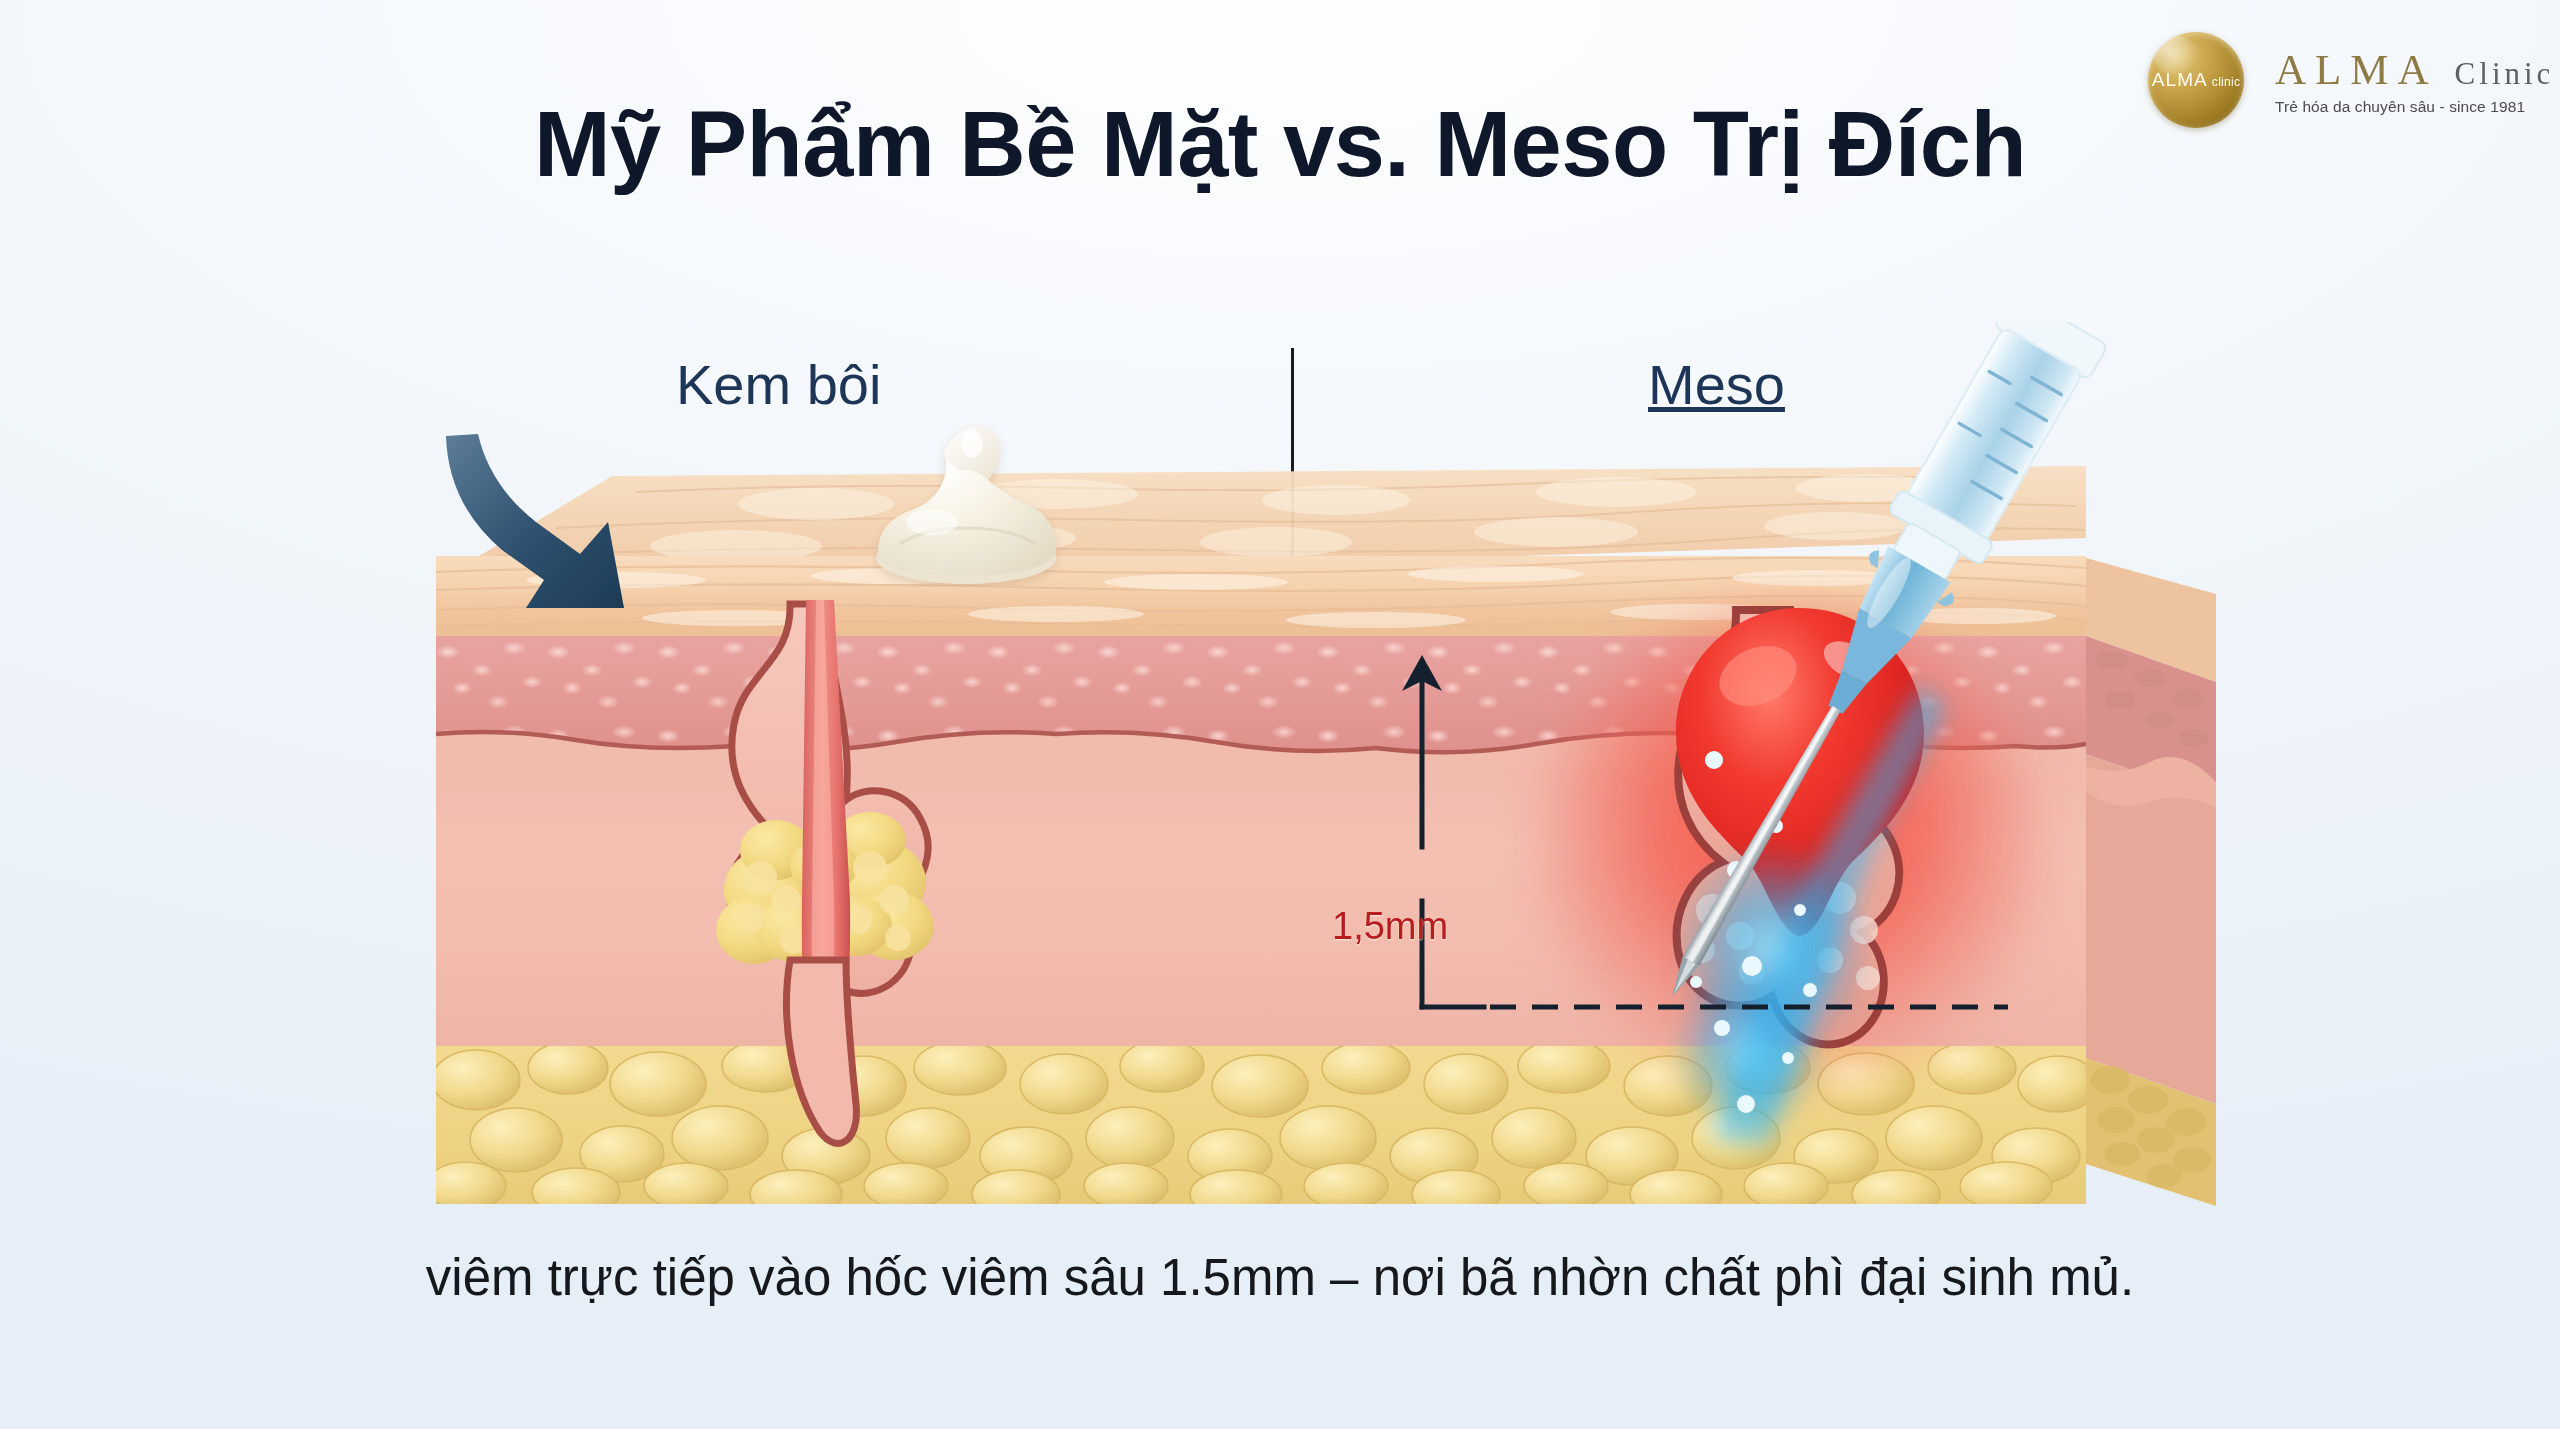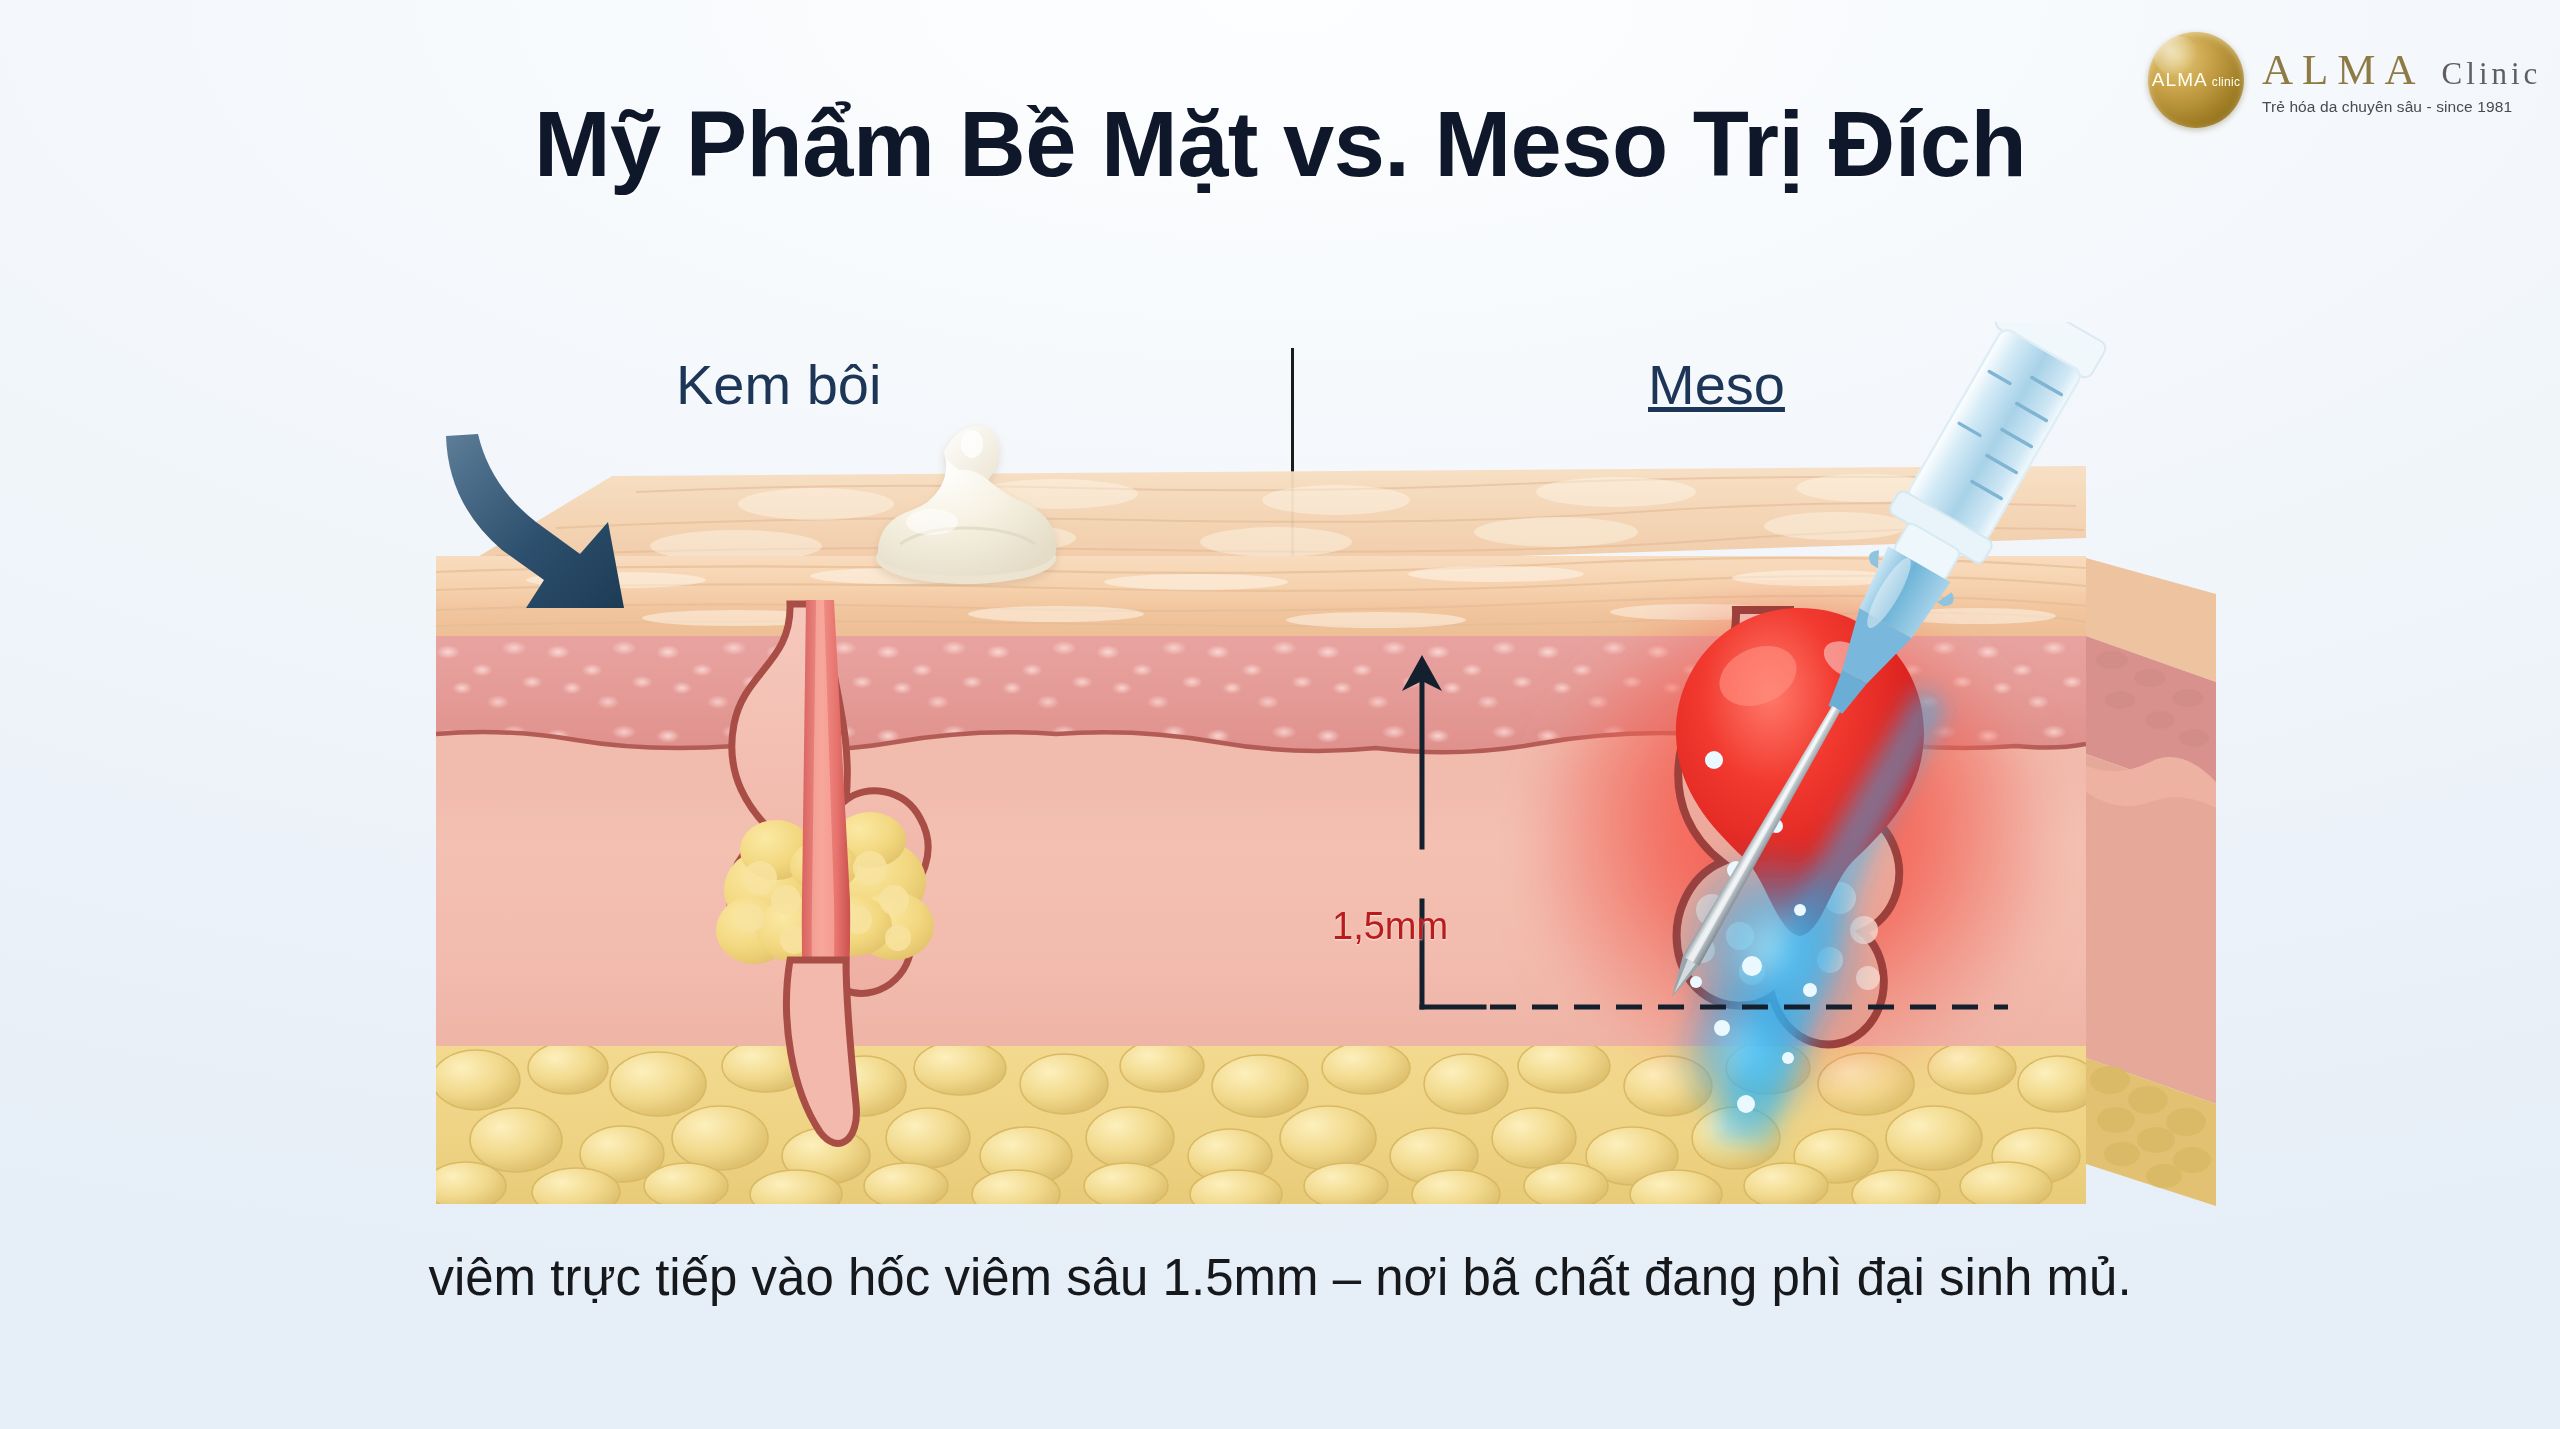--- a/index.html
+++ b/index.html
@@ -6,21 +6,21 @@
   html,body{margin:0;padding:0;}
   body{
     width:2560px;height:1429px;overflow:hidden;position:relative;
     font-family:"Liberation Sans","DejaVu Sans",sans-serif;
     background:
       radial-gradient(120% 90% at 50% 0%, #fdfeff 0%, #f3f7fb 42%, #e6eef7 100%);
   }
   .stage{position:absolute;inset:0;}
 
   
-  .logo{position:absolute;left:2148px;top:32px;display:flex;align-items:flex-start;gap:18px;}
+  .logo{position:absolute;left:2148px;top:32px;display:flex;align-items:flex-start;gap:31px;}
   .logo-badge{
     width:96px;height:96px;border-radius:50%;
     background:
       radial-gradient(circle at 30% 26%, #e3c878 0%, #c9a34a 34%, #9c7a22 72%, #6e5413 100%);
     box-shadow:0 2px 6px rgba(90,70,10,.32), inset 0 2px 7px rgba(255,248,210,.55);
     display:flex;align-items:center;justify-content:center;position:relative;overflow:hidden;
   }
   .logo-badge:before{
     content:"";position:absolute;left:6px;top:4px;width:46px;height:40px;border-radius:50%;
     background:radial-gradient(circle at 35% 35%, rgba(255,255,255,.55), rgba(255,255,255,0) 70%);
@@ -550,16 +550,16 @@
       <line x1="34" y1="16" x2="34" y2="192"></line>
       <line x1="34" y1="246" x2="34" y2="352"></line>
       <line x1="34" y1="352" x2="96" y2="352"></line>
     </g>
     <path d="M34,0 L54,36 L34,26 L14,36 Z" fill="#15202e"></path>
     <line x1="102" y1="352" x2="620" y2="352" stroke="#15202e" stroke-width="5" stroke-dasharray="26 16" stroke-linecap="butt"></line>
   </svg>
   <div class="depth-label">1,5mm</div>
 
   <div class="caption">
-    <span class="line">viêm trực tiếp vào hốc viêm sâu 1.5mm – nơi bã chất đang phì đại sinh mủ.</span>
+    <span class="line">viêm trực tiếp vào hốc viêm sâu 1.5mm – nơi bã nhờn chất phì đại sinh mủ.</span>
   </div>
 
 </div>
 
 </body></html>

